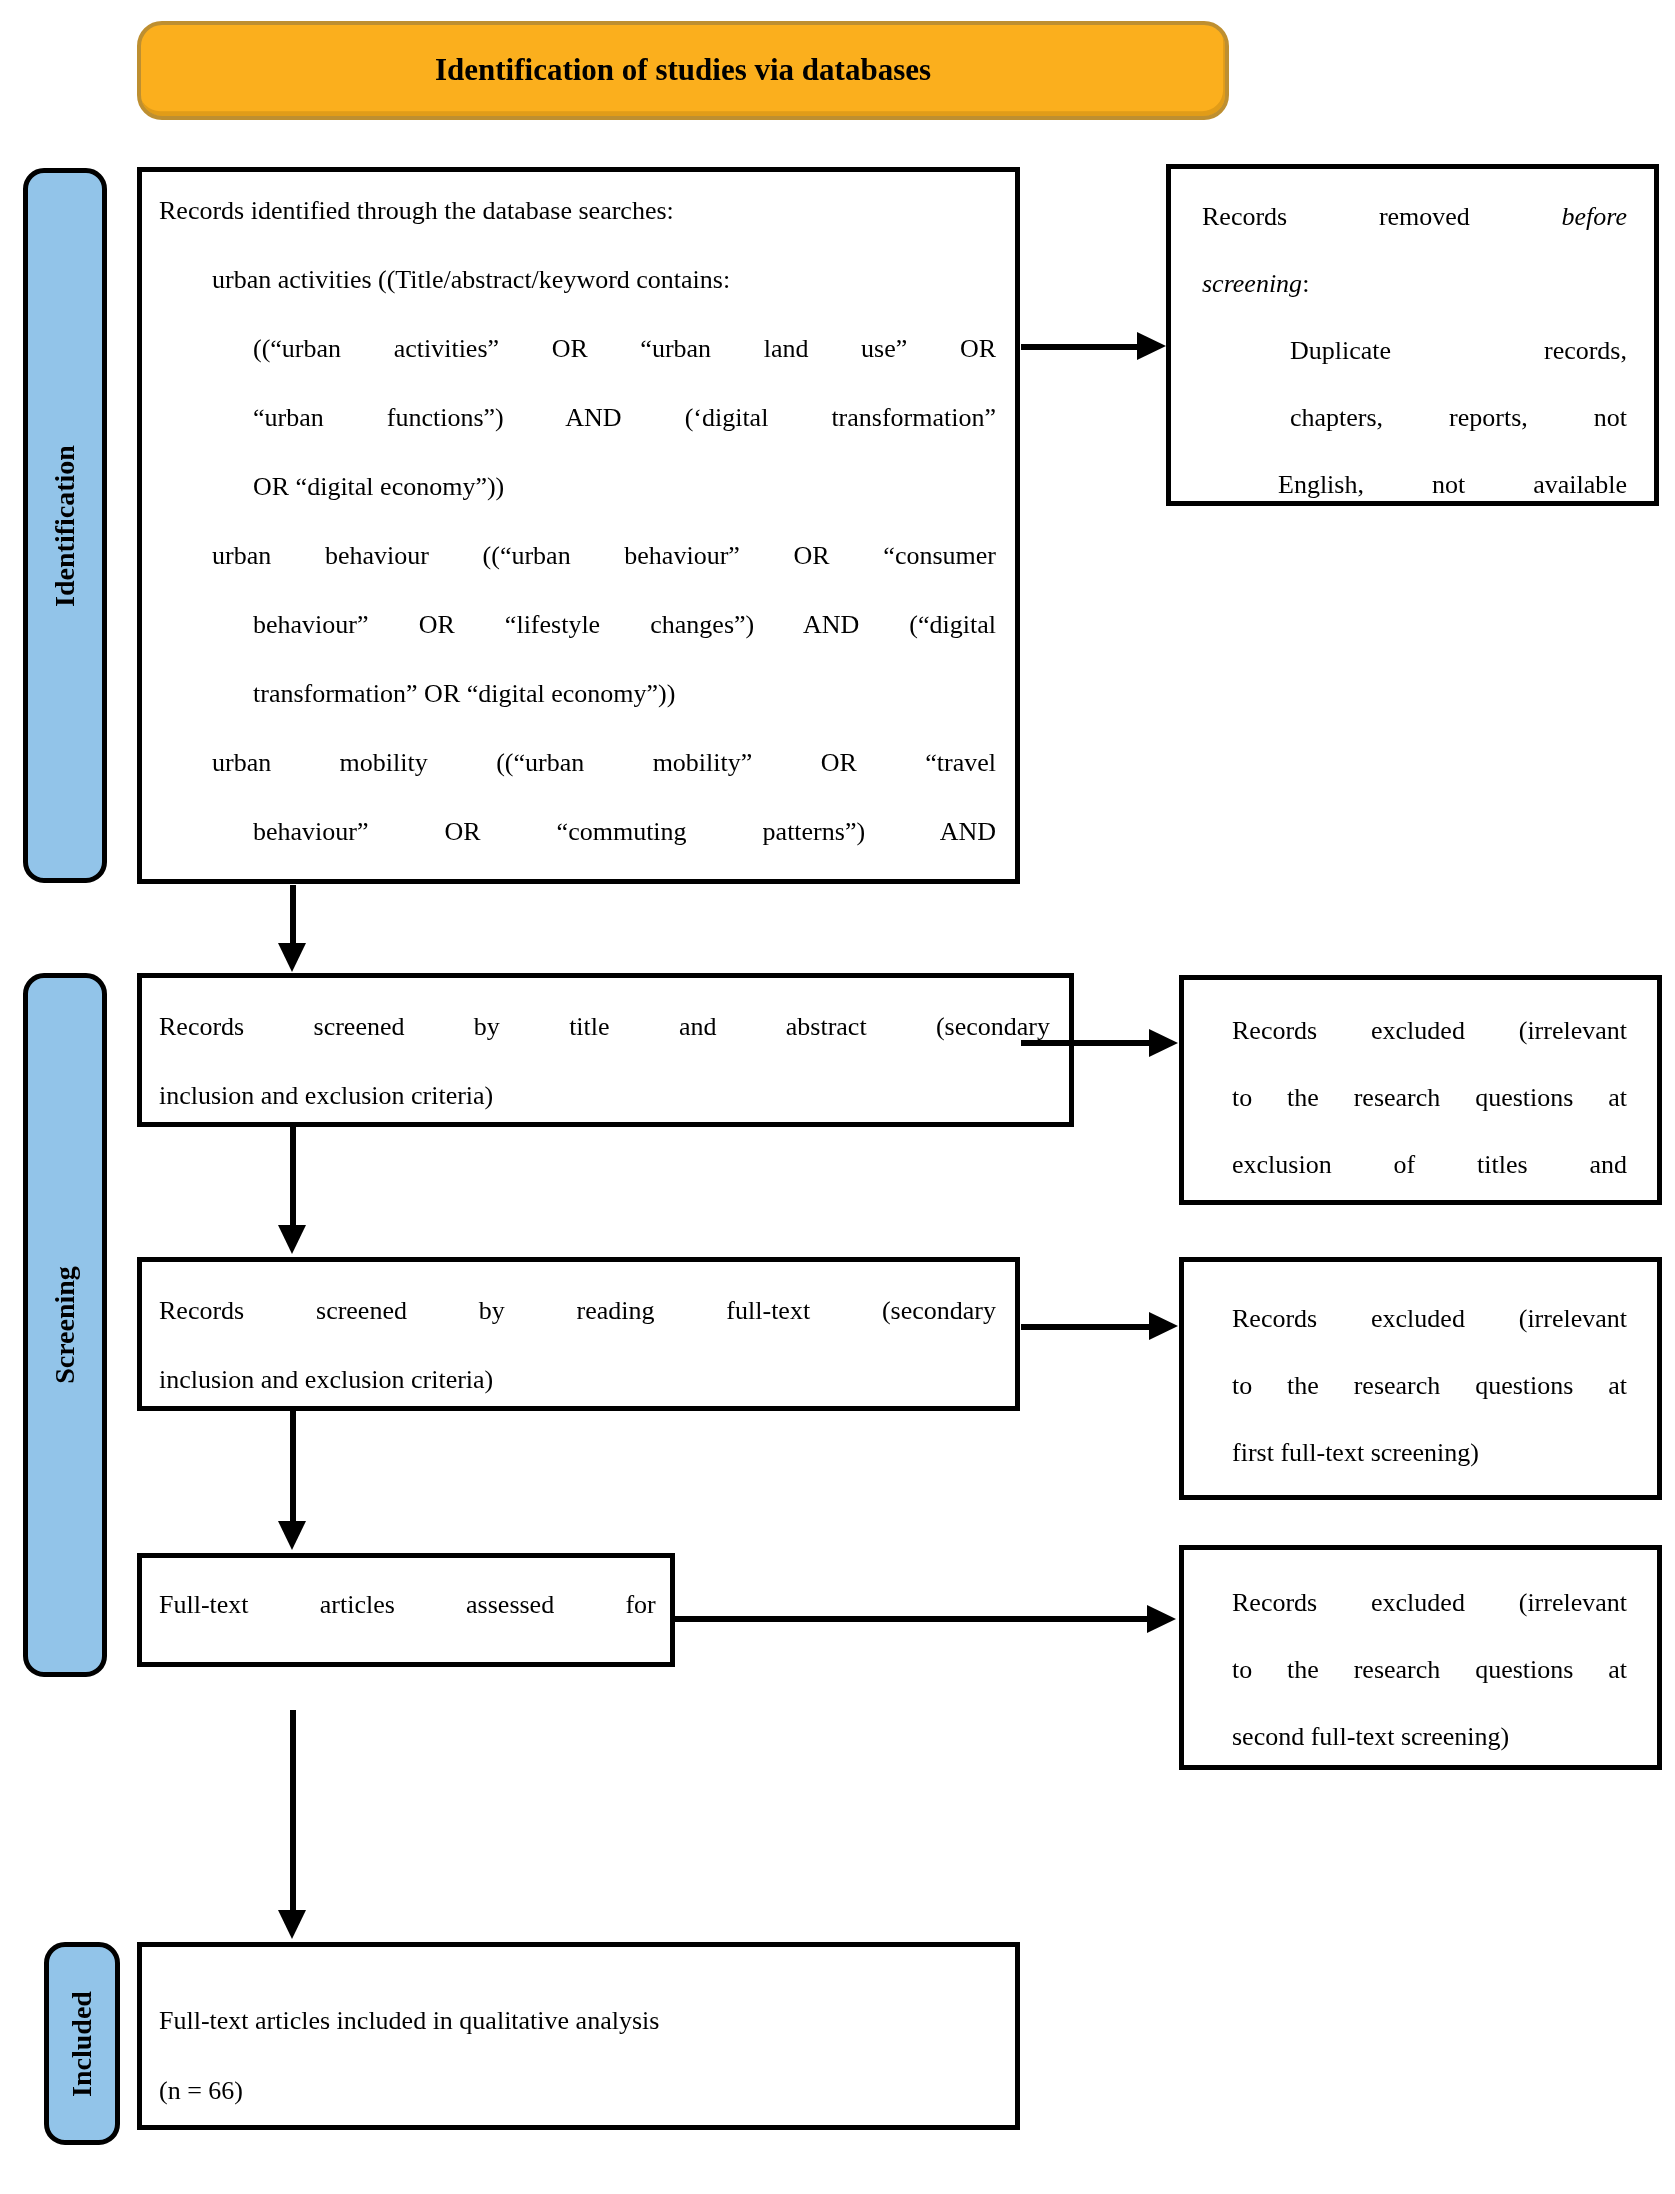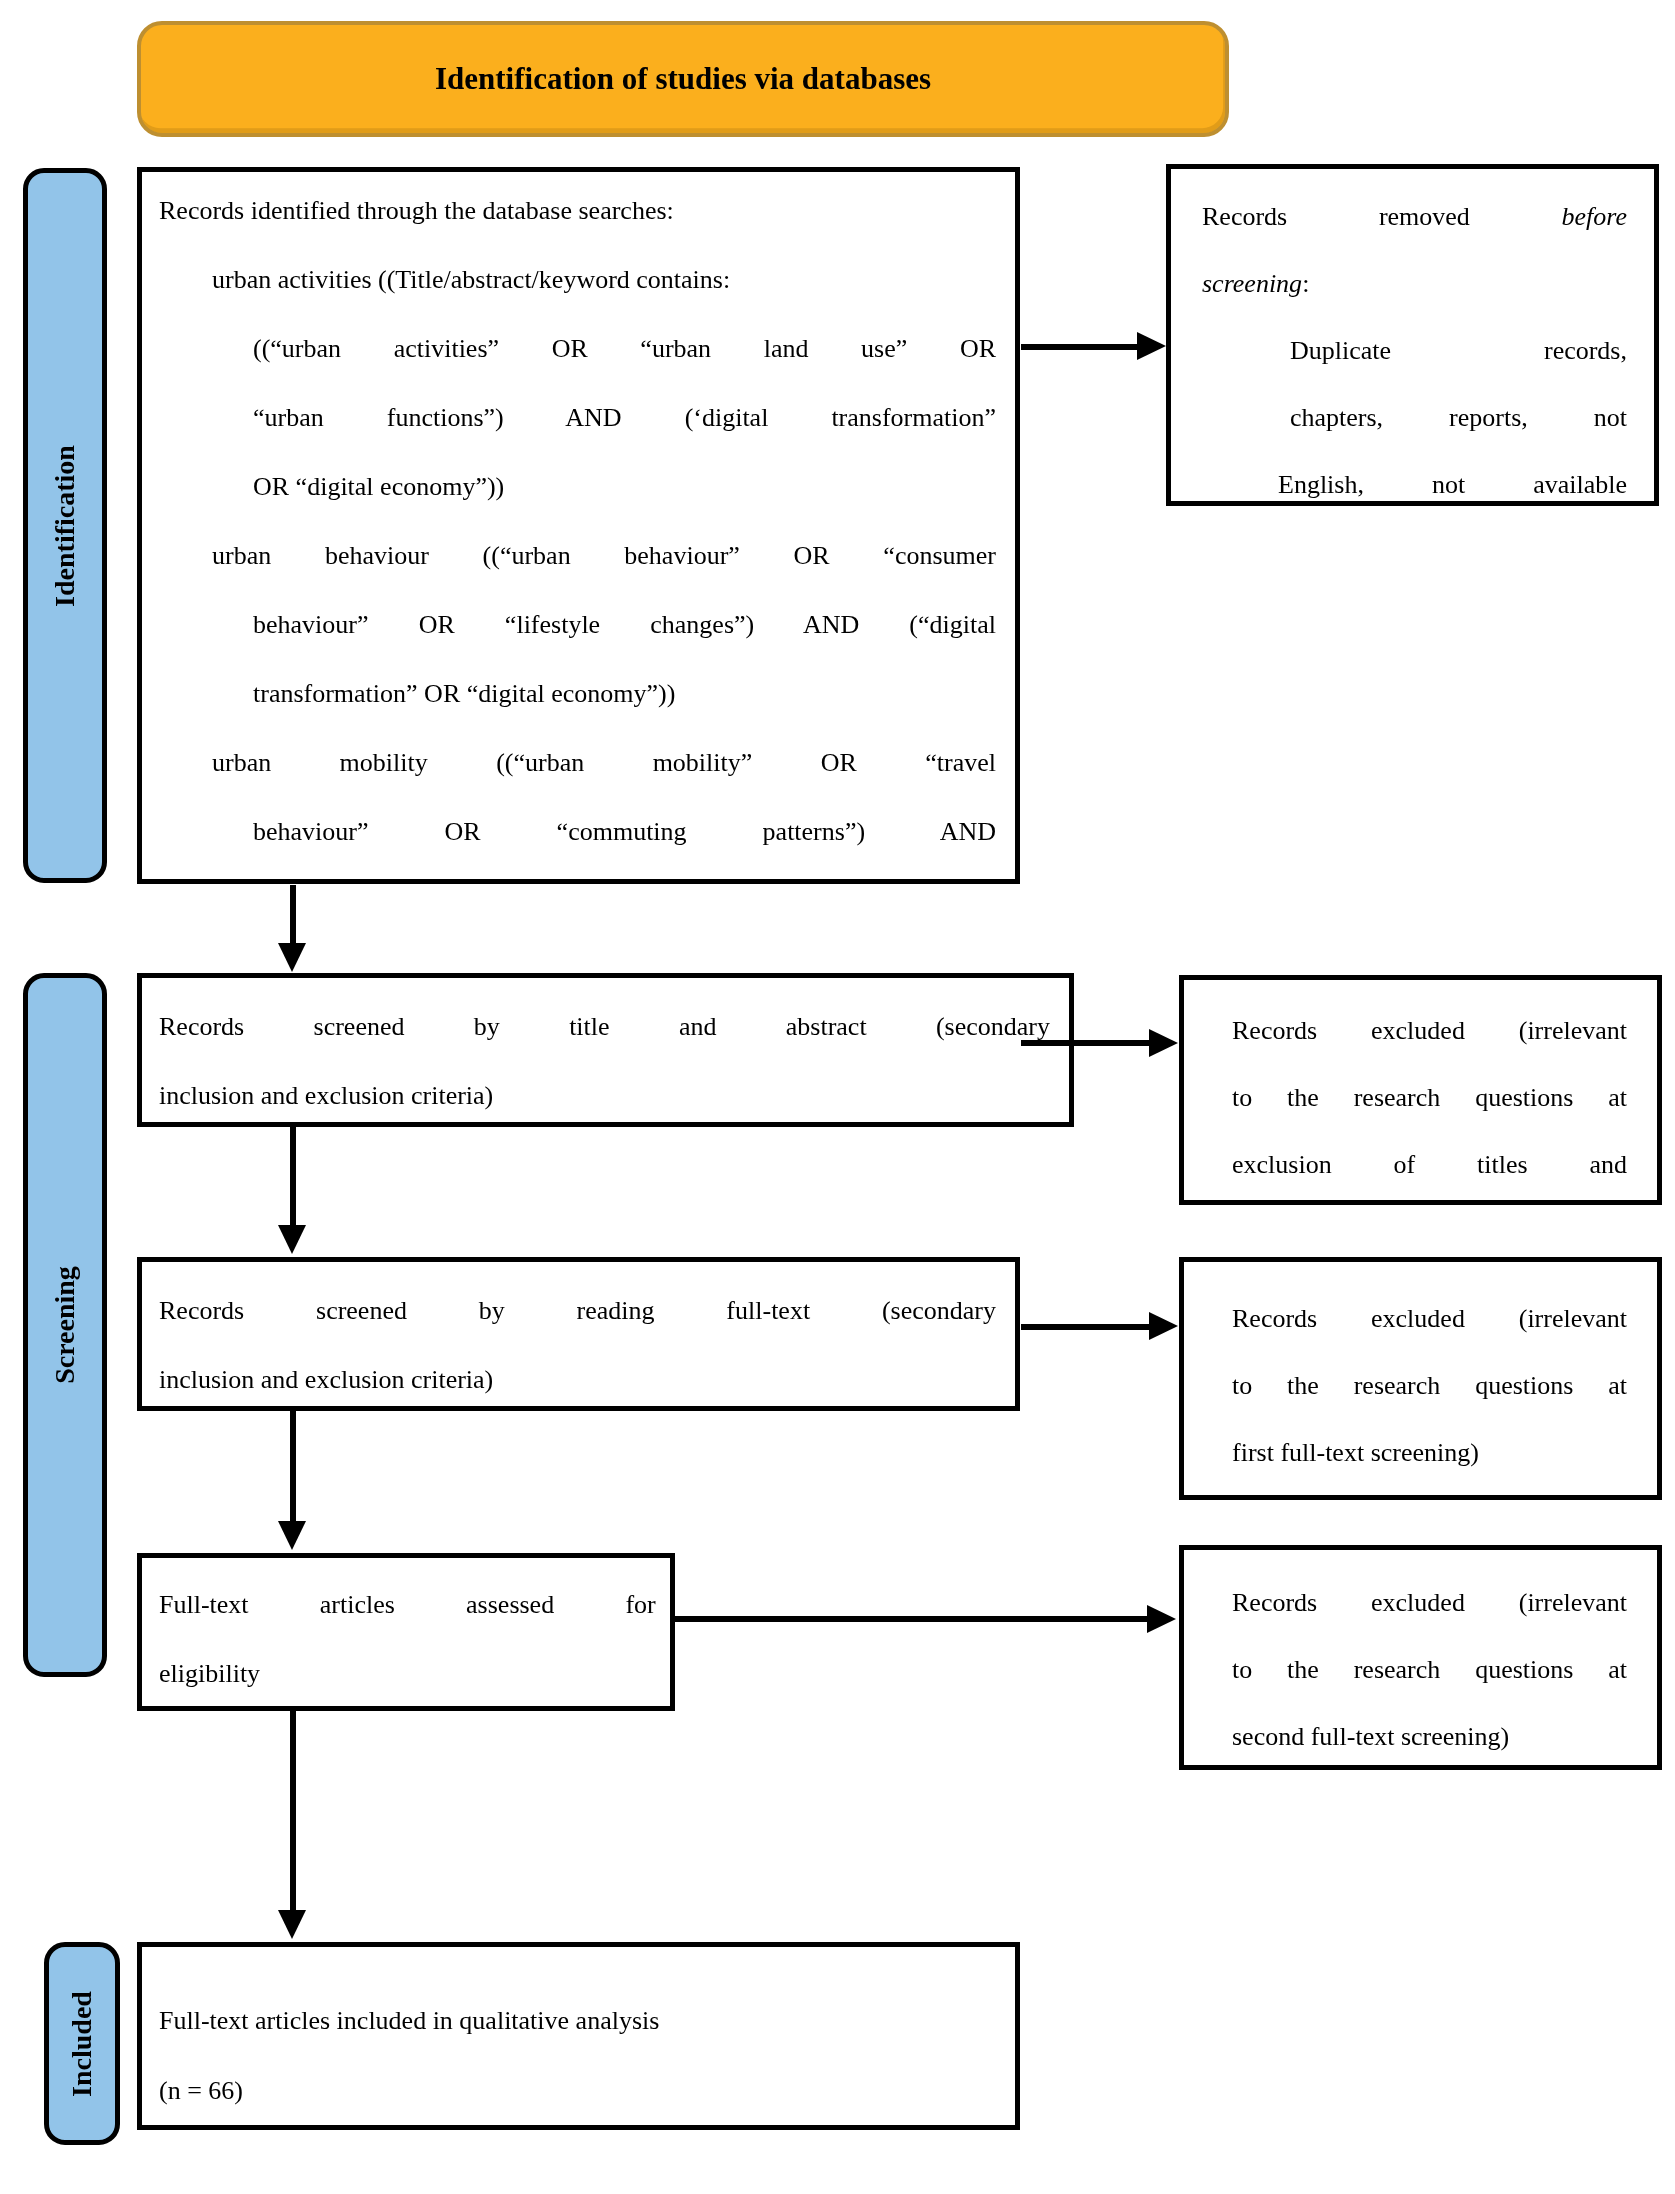--- a/index.html
+++ b/index.html
@@ -8,21 +8,21 @@
     --stage-fill:#92C4E9;
     --line-color:#000000;
   }
   html,body{margin:0;padding:0;background:#ffffff;}
   .canvas{
     position:relative;width:1675px;height:2194px;background:#ffffff;
     font-family:"Liberation Serif",serif;color:#000;
   }
   
   .banner{
-    position:absolute;left:137px;top:20.6px;width:1092px;height:116px;
+    position:absolute;left:137px;top:20.6px;width:1092px;height:99px;
     box-sizing:border-box;background:var(--banner-fill);
     border:4.8px solid var(--banner-border);border-radius:25px;
     box-shadow:inset -1.9px -4.8px 0 rgba(146,100,13,.25);
     display:flex;align-items:center;justify-content:center;
     font-weight:bold;font-size:31px;
   }
   
   .tag{
     position:absolute;box-sizing:border-box;background:var(--stage-fill);
     border:5.7px solid var(--line-color);border-radius:21px;
@@ -40,21 +40,21 @@
     position:absolute;box-sizing:border-box;background:#fff;
     border:5.7px solid var(--line-color);overflow:hidden;
     font-size:26px;line-height:69px;
   }
   .box1{left:137px;top:167px;width:883px;height:717px;padding:3.8px 19px 0 17px;}
   .boxtr{left:1166px;top:164px;width:493px;height:342px;padding:14.3px 27px 0 31px;line-height:67px;}
   .sb1{left:137px;top:973px;width:937px;height:154px;padding:14.3px 19px 0 17px;}
   .rb1{left:1179px;top:975px;width:483px;height:230px;padding:17px 30px 0 48px;line-height:67px;}
   .sb2{left:137px;top:1257px;width:883px;height:154px;padding:14.3px 19px 0 17px;}
   .rb2{left:1179px;top:1257px;width:483px;height:243px;padding:23px 30px 0 48px;line-height:67px;}
-  .ftb{left:137px;top:1553px;width:538px;height:158px;padding:12.4px 14.3px 0 17px;}
+  .ftb{left:137px;top:1553px;width:538px;height:114px;padding:12.4px 14.3px 0 17px;}
   .rb3{left:1179px;top:1545px;width:483px;height:225px;padding:19px 30px 0 48px;line-height:67px;}
   .ib{left:137px;top:1942px;width:883px;height:188px;padding:39px 19px 0 17px;line-height:70px;}
   
   .ln{white-space:nowrap;}
   .j{white-space:normal;text-align:justify;text-align-last:justify;}
   .i1{margin-left:53px;}
   .i2{margin-left:94px;}
   .it{font-style:italic;}
   
   .shaft-v{position:absolute;width:5.7px;background:var(--line-color);}

